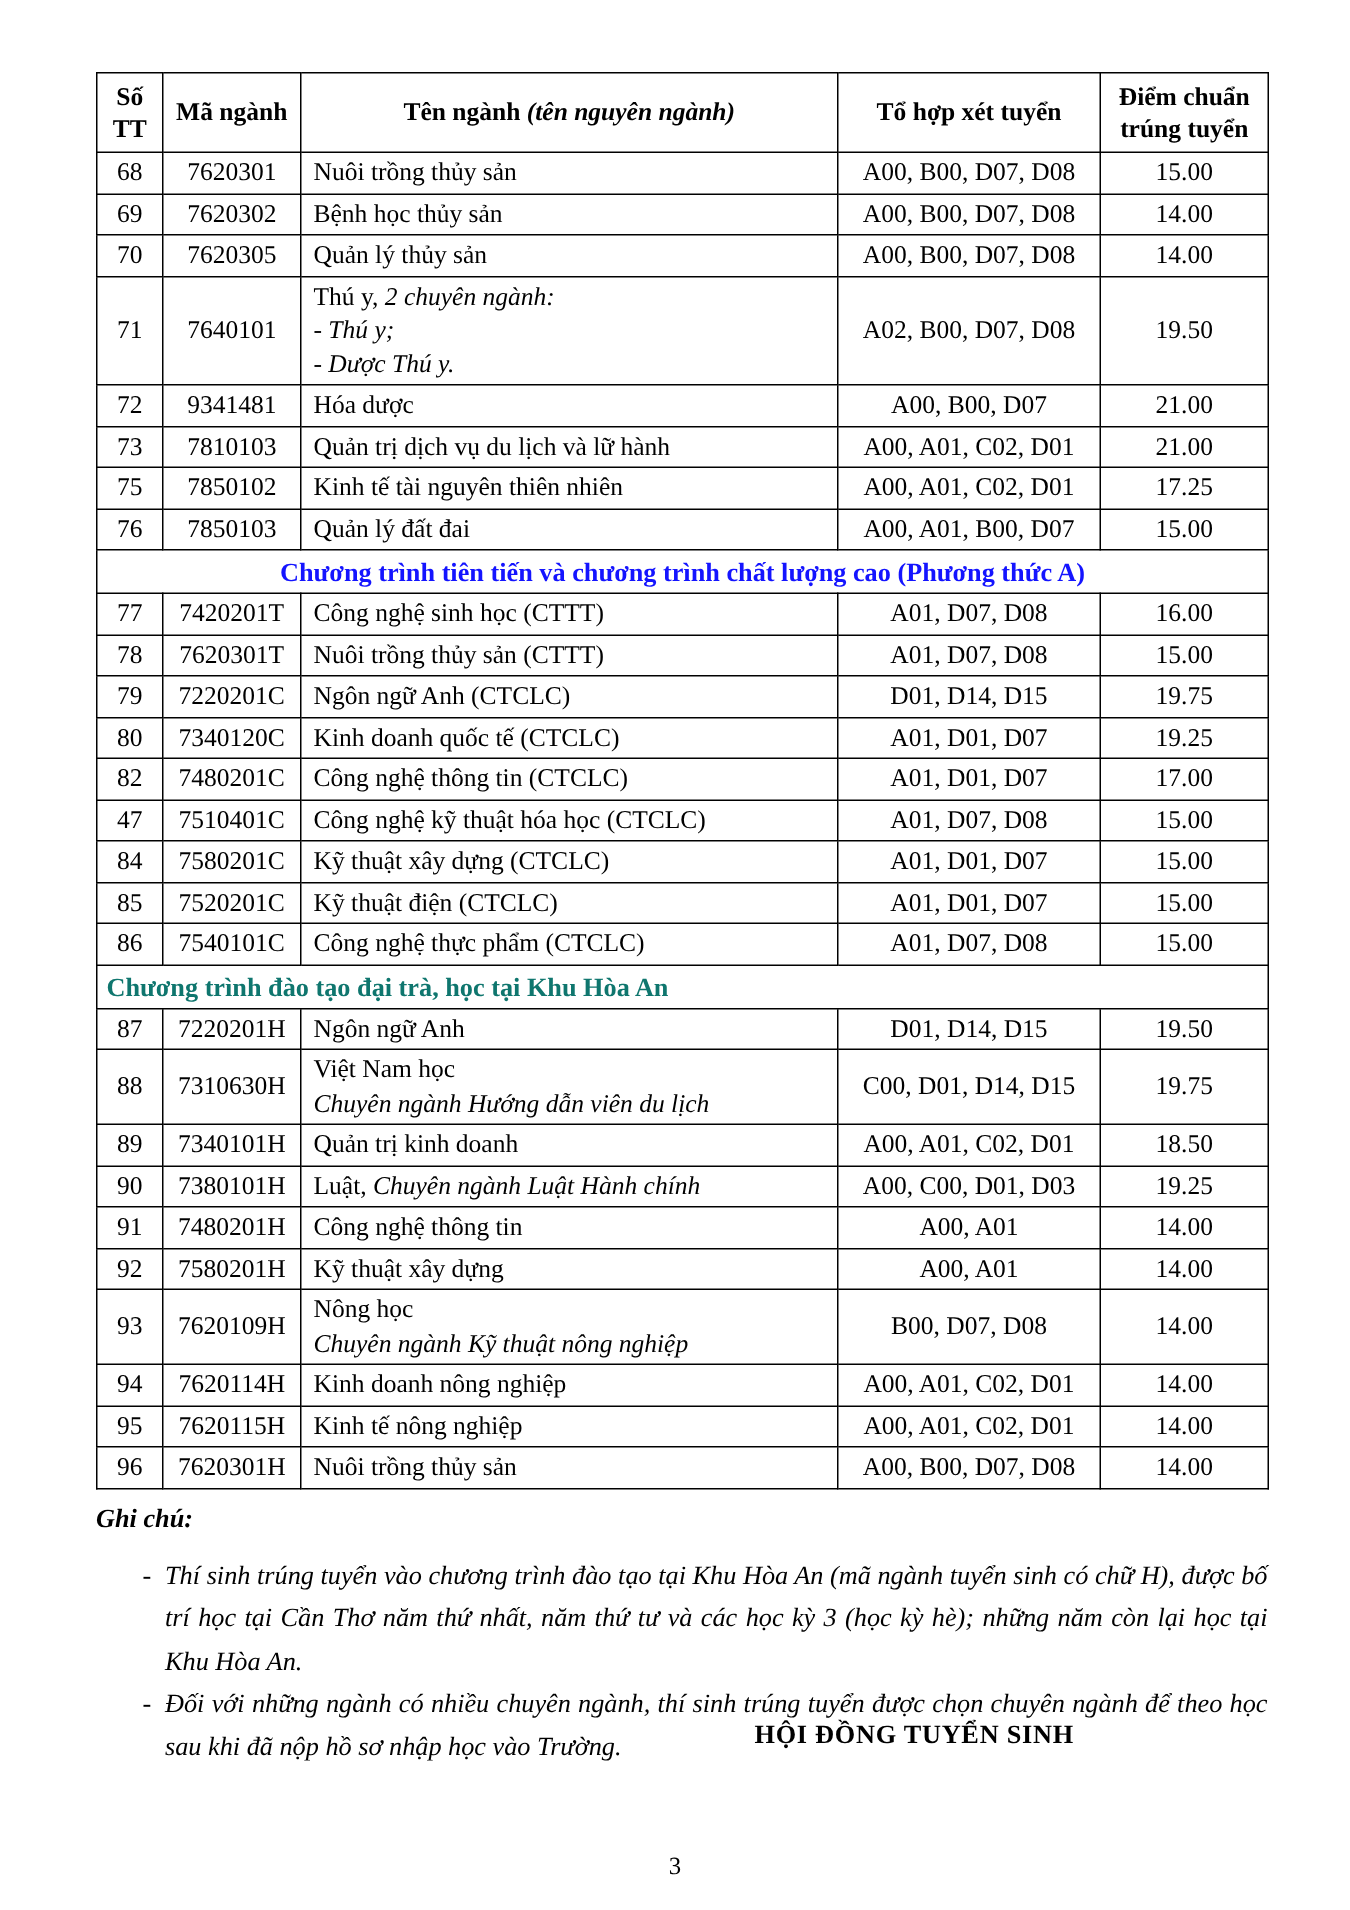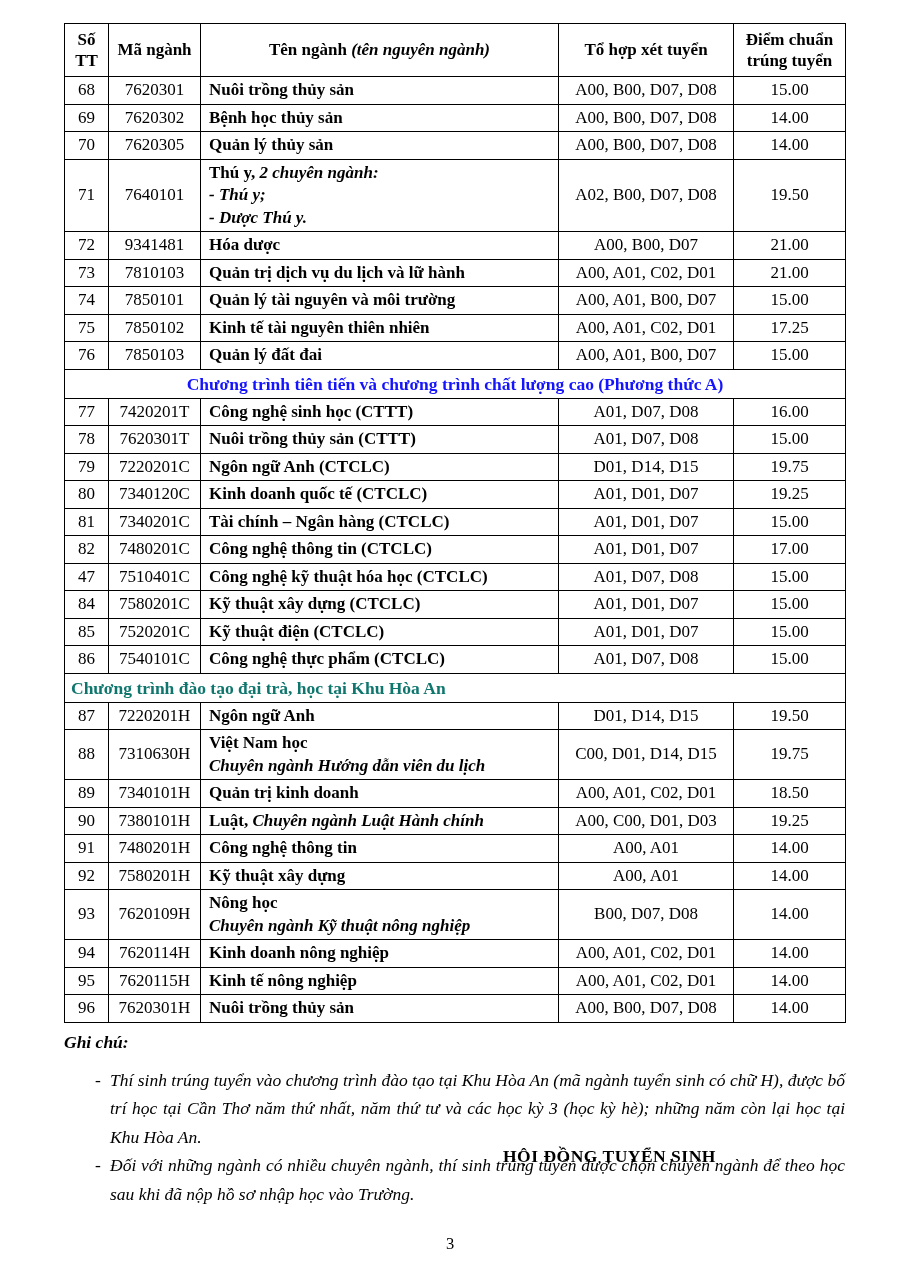--- a/index.html
+++ b/index.html
@@ -7,21 +7,21 @@
   .page {
     position: relative;
     width: 900px;
     height: 1273px;
     background: #ffffff;
     font-family: "Liberation Serif", "DejaVu Serif", serif;
     color: #000000;
     overflow: hidden;
   }
   .content {
-    padding: 23px 55px 0 64px;
+    padding: 48px 55px 0 64px;
   }
   table.score-table {
     border-collapse: collapse;
     width: 781px;
     table-layout: fixed;
   }
   table.score-table th,
   table.score-table td {
     border: 1px solid #000000;
     font-size: 17px;
@@ -36,21 +36,20 @@
   }
   td.c-stt, td.c-code, td.c-combo, td.c-score {
     text-align: center;
     padding: 2px 3px;
     line-height: 22.5px;
   }
   td.c-name {
     text-align: left;
     padding: 2px 6px 2px 8px;
     line-height: 22.5px;
-    font-weight: bold;
   }
   td.c-name .line { display: block; }
   .it { font-style: italic; }
   tr.section-row td {
     font-weight: bold;
     font-size: 17.5px;
     text-align: left;
     padding: 3px 6px;
     height: 29px;
     line-height: 22px;
@@ -176,29 +175,20 @@
           <tr>
             <td class="c-stt">73</td>
             <td class="c-code">7810103</td>
             <td class="c-name">
               <span class="line"><span>Quản trị dịch vụ du lịch và lữ hành</span></span>
             </td>
             <td class="c-combo">A00, A01, C02, D01</td>
             <td class="c-score">21.00</td>
           </tr>
           <tr>
-            <td class="c-stt">74</td>
-            <td class="c-code">7850101</td>
-            <td class="c-name">
-              <span class="line"><span>Quản lý tài nguyên và môi trường</span></span>
-            </td>
-            <td class="c-combo">A00, A01, B00, D07</td>
-            <td class="c-score">15.00</td>
-          </tr>
-          <tr>
             <td class="c-stt">75</td>
             <td class="c-code">7850102</td>
             <td class="c-name">
               <span class="line"><span>Kinh tế tài nguyên thiên nhiên</span></span>
             </td>
             <td class="c-combo">A00, A01, C02, D01</td>
             <td class="c-score">17.25</td>
           </tr>
           <tr>
             <td class="c-stt">76</td>
@@ -240,29 +230,20 @@
             <td class="c-score">19.75</td>
           </tr>
           <tr>
             <td class="c-stt">80</td>
             <td class="c-code">7340120C</td>
             <td class="c-name">
               <span class="line"><span>Kinh doanh quốc tế (CTCLC)</span></span>
             </td>
             <td class="c-combo">A01, D01, D07</td>
             <td class="c-score">19.25</td>
-          </tr>
-          <tr>
-            <td class="c-stt">81</td>
-            <td class="c-code">7340201C</td>
-            <td class="c-name">
-              <span class="line"><span>Tài chính – Ngân hàng (CTCLC)</span></span>
-            </td>
-            <td class="c-combo">A01, D01, D07</td>
-            <td class="c-score">15.00</td>
           </tr>
           <tr>
             <td class="c-stt">82</td>
             <td class="c-code">7480201C</td>
             <td class="c-name">
               <span class="line"><span>Công nghệ thông tin (CTCLC)</span></span>
             </td>
             <td class="c-combo">A01, D01, D07</td>
             <td class="c-score">17.00</td>
           </tr>

